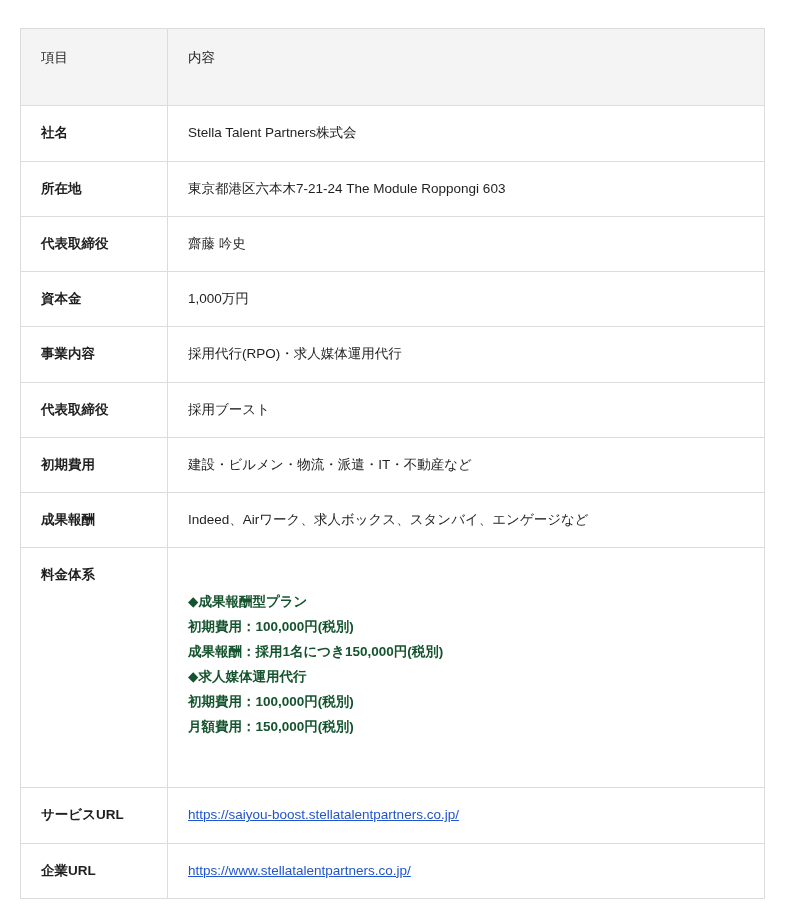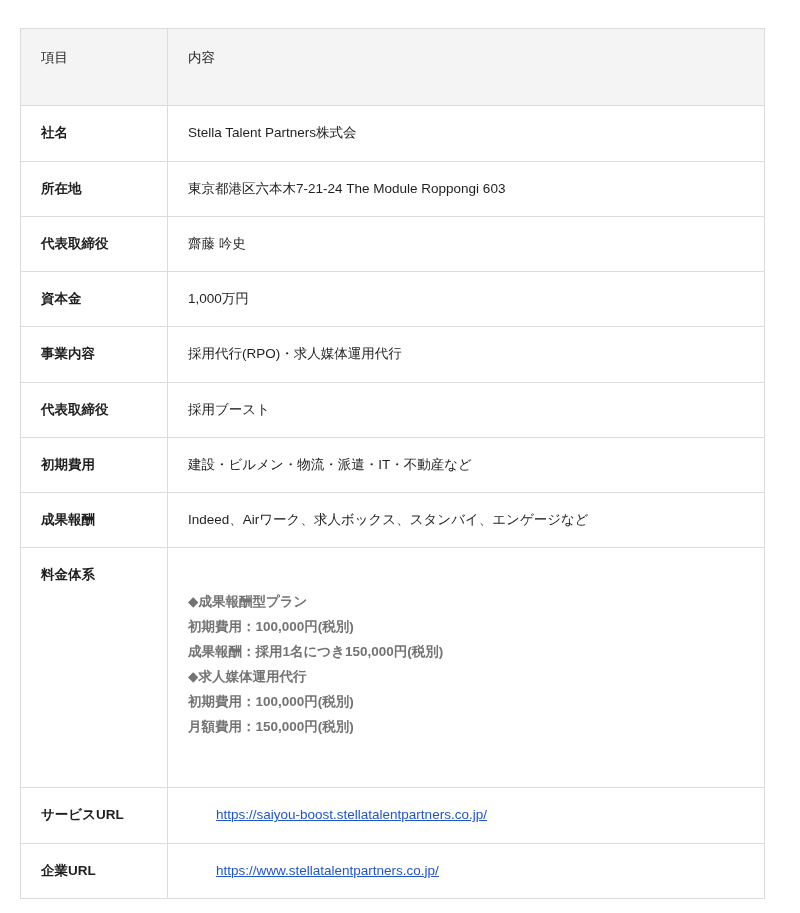--- a/index.html
+++ b/index.html
@@ -57,37 +57,36 @@
   }
   
   .pricing {
     padding-top: 26px;
     padding-bottom: 6px;
   }
   .pricing .pline {
     font-weight: bold;
     font-size: 13.5px;
     line-height: 1.85;
-    color: #737373;
+    color: #14532d;
     white-space: pre;
   }
   td.pricing-cell {
     padding-top: 0;
     padding-bottom: 0;
     padding-left: 20px;
   }
   th.pricing-head {
     padding-top: 20px;
   }
   a.url-link {
     color: #2155cd;
     text-decoration: underline;
     font-size: 13.5px;
     word-break: break-all;
-    margin-left: 28px;
   }
   .row-tall td, .row-tall th {
     height: 207px;
   }
 </style>
 </head>
 <body>
 
 <div class="page">
   <table class="company-table">

